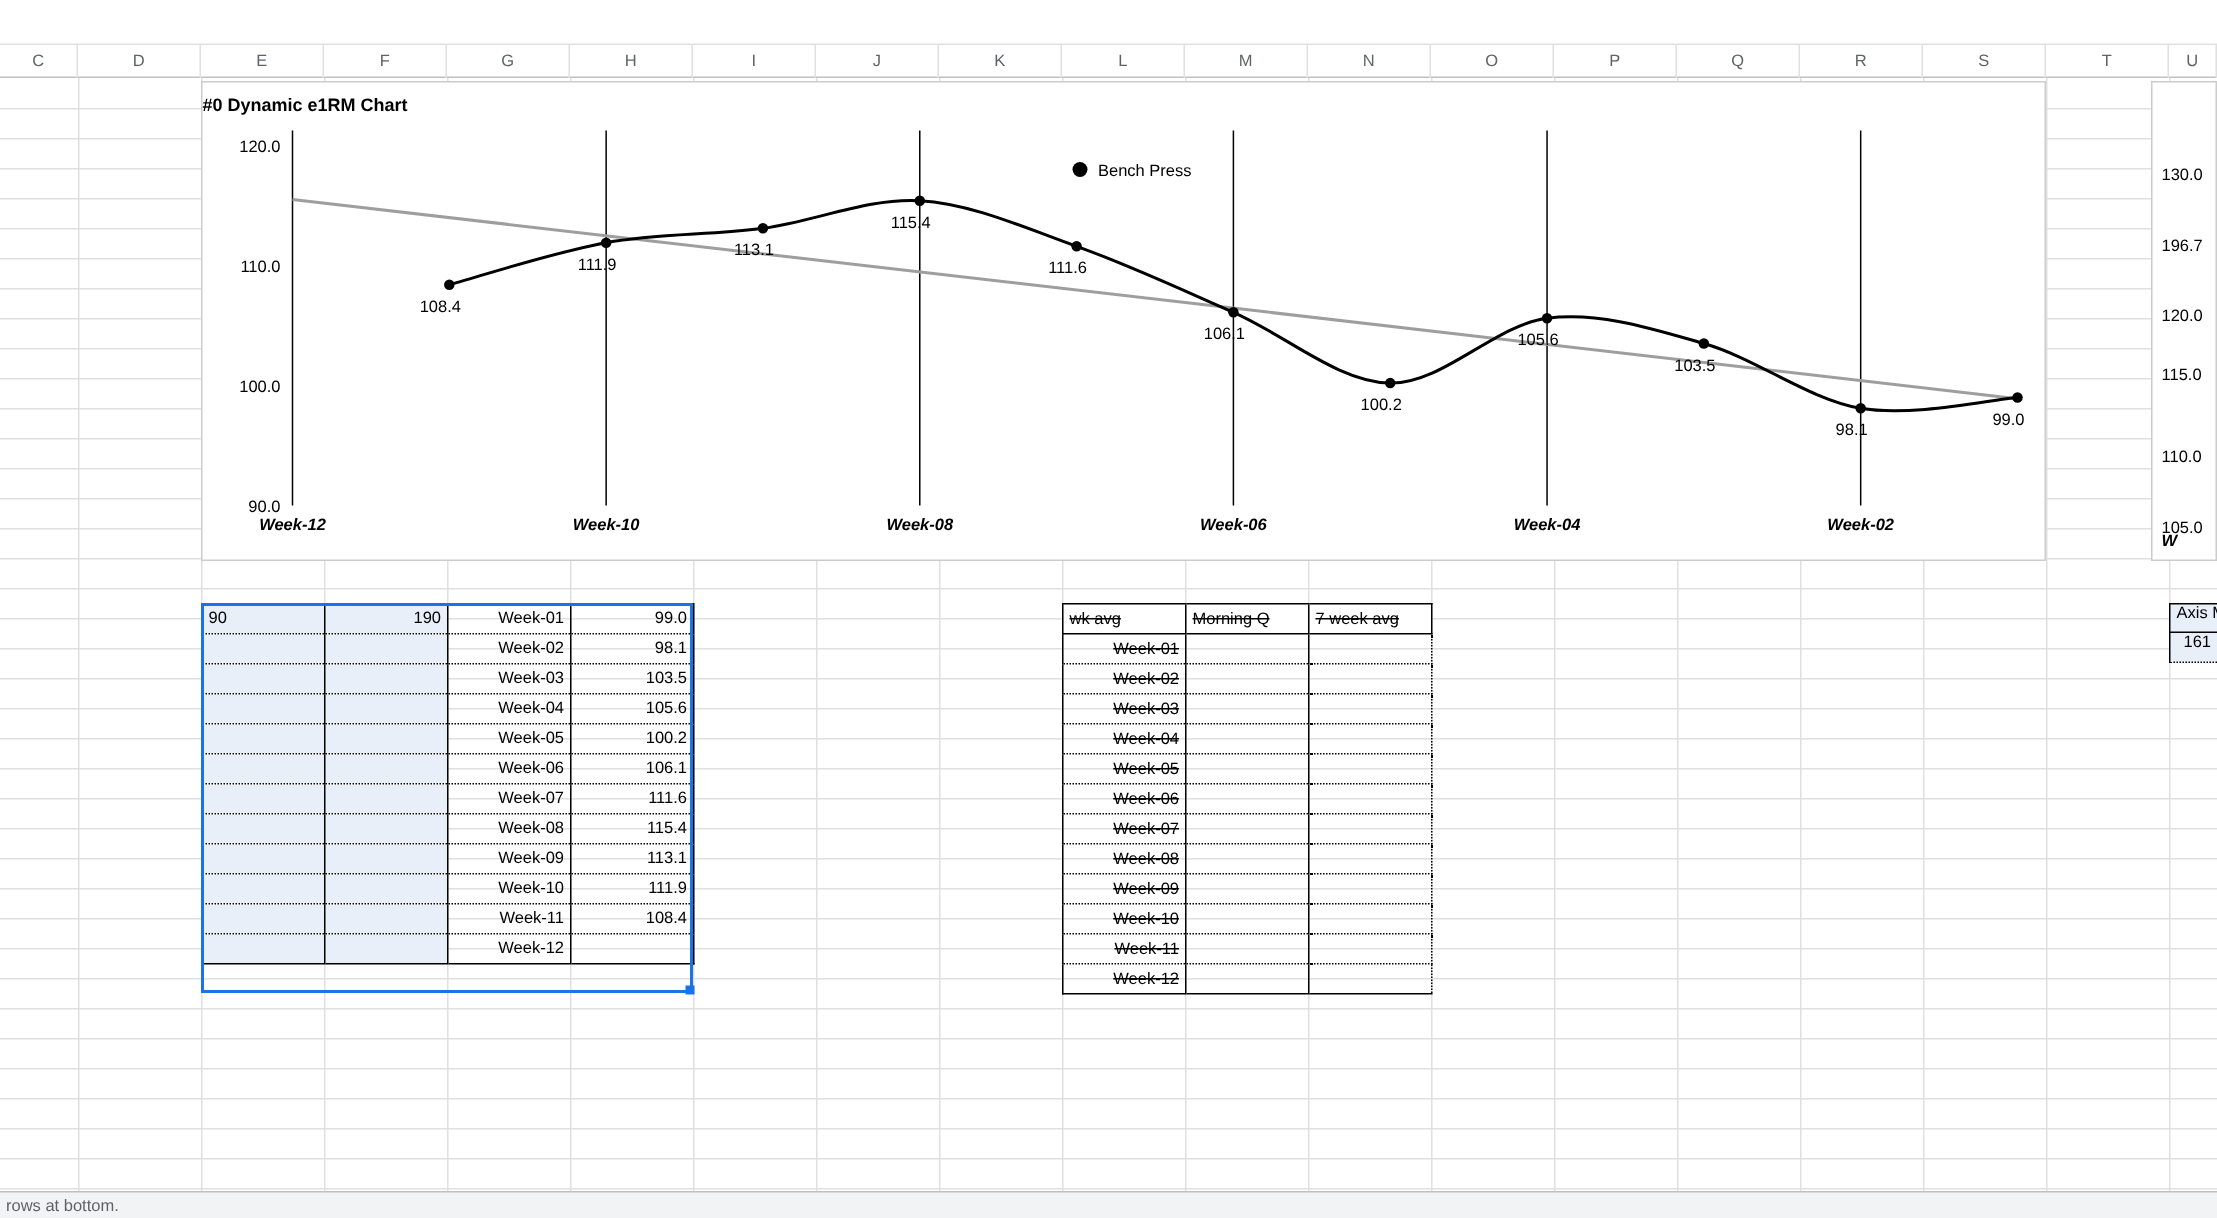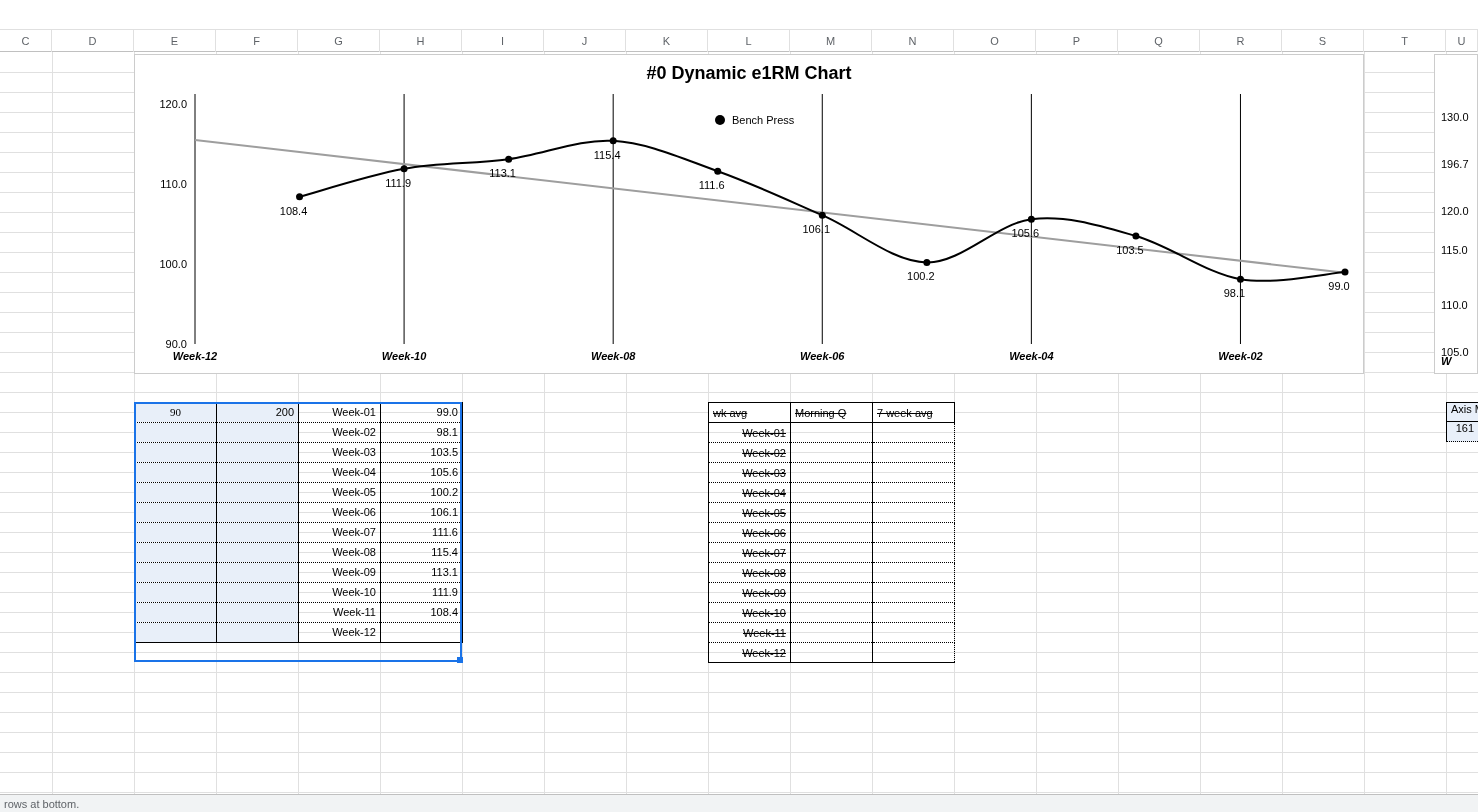--- a/index.html
+++ b/index.html
@@ -67,23 +67,23 @@
     height: 1px;
     background: #e0e0e0;
   }
   .chart-container {
     position: absolute;
     background: #fff;
     border: 1px solid #ccc;
     z-index: 10;
   }
   .chart-title {
-    text-align: center;
+    text-align: left;
     font-weight: bold;
-    font-size: 18px;
+    font-size: 12px;
     padding-top: 8px;
   }
   .chart-svg { display: block; }
   .axis-tick-text { font-size: 11px; fill: #000; }
   .axis-tick-text-i { font-size: 11px; fill: #000; font-style: italic; font-weight: bold; }
   .data-label { font-size: 11px; fill: #000; }
   .legend-dot { fill: #000; }
   .legend-text { font-size: 11px; fill: #000; }
 
   .data-table {
@@ -108,21 +108,21 @@
   }
   .hdr-cell-last { border-right: 1px solid #000; }
   .body-cell {
     border-left: 1px solid #000;
     border-bottom: 1px dotted #000;
   }
   .body-cell-last { border-right: 1px solid #000; }
   .body-cell-solid-bottom { border-bottom: 1px solid #000; }
   .blue-bg { background: #e8eff9; }
   .txt-right { text-align: right; }
-  .txt-center { text-align: center; font-family: Liberation Serif, serif; }
+  .txt-center { text-align: left; }
   .filter-arrow {
     display: inline-block;
     width: 0; height: 0;
     border-left: 4px solid transparent;
     border-right: 4px solid transparent;
     border-top: 5px solid #1a73e8;
     margin-left: 3px;
     vertical-align: middle;
   }
   .strike { text-decoration: line-through; margin-left: 32px; }
@@ -289,21 +289,21 @@
           <div class="right-tick" style="top: 244px;">110.0</div>
           <div class="right-tick" style="top: 291px;">105.0</div>
         </div>
       <div class="right-label">W</div>
     </div>
 
     <table class="data-table" style="left:134px; top:350px;">
       <tbody id="table1-body">
           <tr>
             <td class="body-cell blue-bg txt-center" style="width: 82px;">90</td>
-            <td class="body-cell blue-bg txt-right" style="width: 82px;">200</td>
+            <td class="body-cell blue-bg txt-right" style="width: 82px;">190</td>
             <td class="body-cell txt-right" style="width: 82px;">Week-01</td>
             <td class="body-cell body-cell-last txt-right" style="width: 82px;">99.0</td>
           </tr>
           <tr>
             <td class="body-cell blue-bg txt-center" style="width: 82px;"></td>
             <td class="body-cell blue-bg txt-right" style="width: 82px;"></td>
             <td class="body-cell txt-right" style="width: 82px;">Week-02</td>
             <td class="body-cell body-cell-last txt-right" style="width: 82px;">98.1</td>
           </tr>
           <tr>

